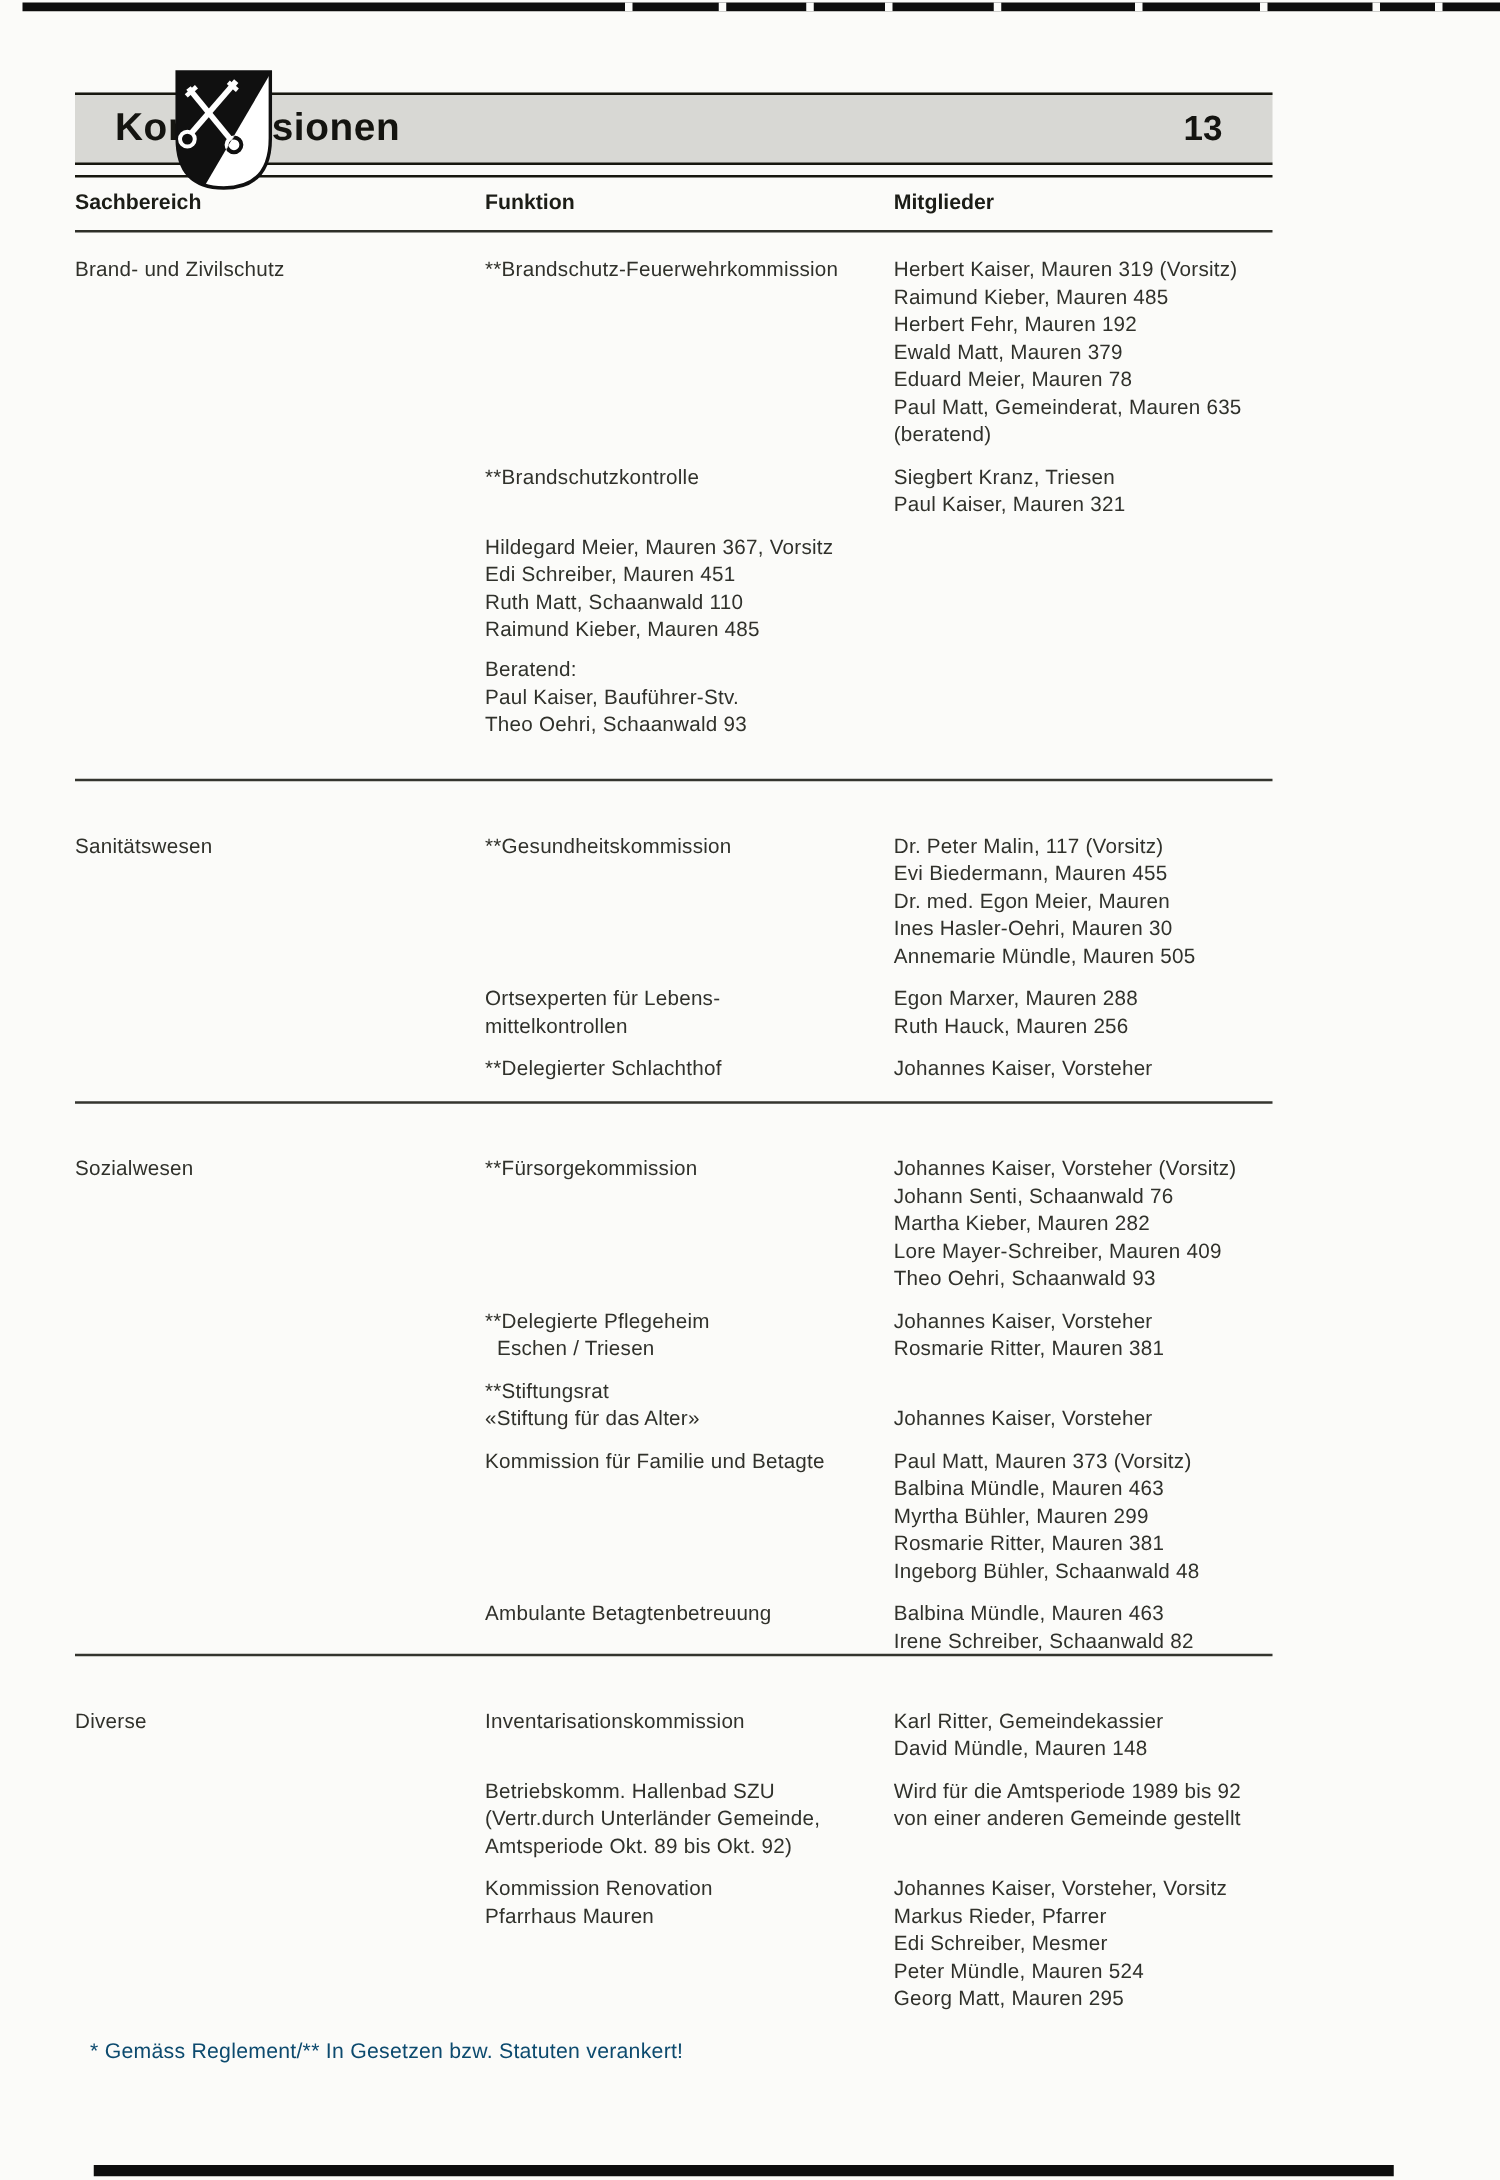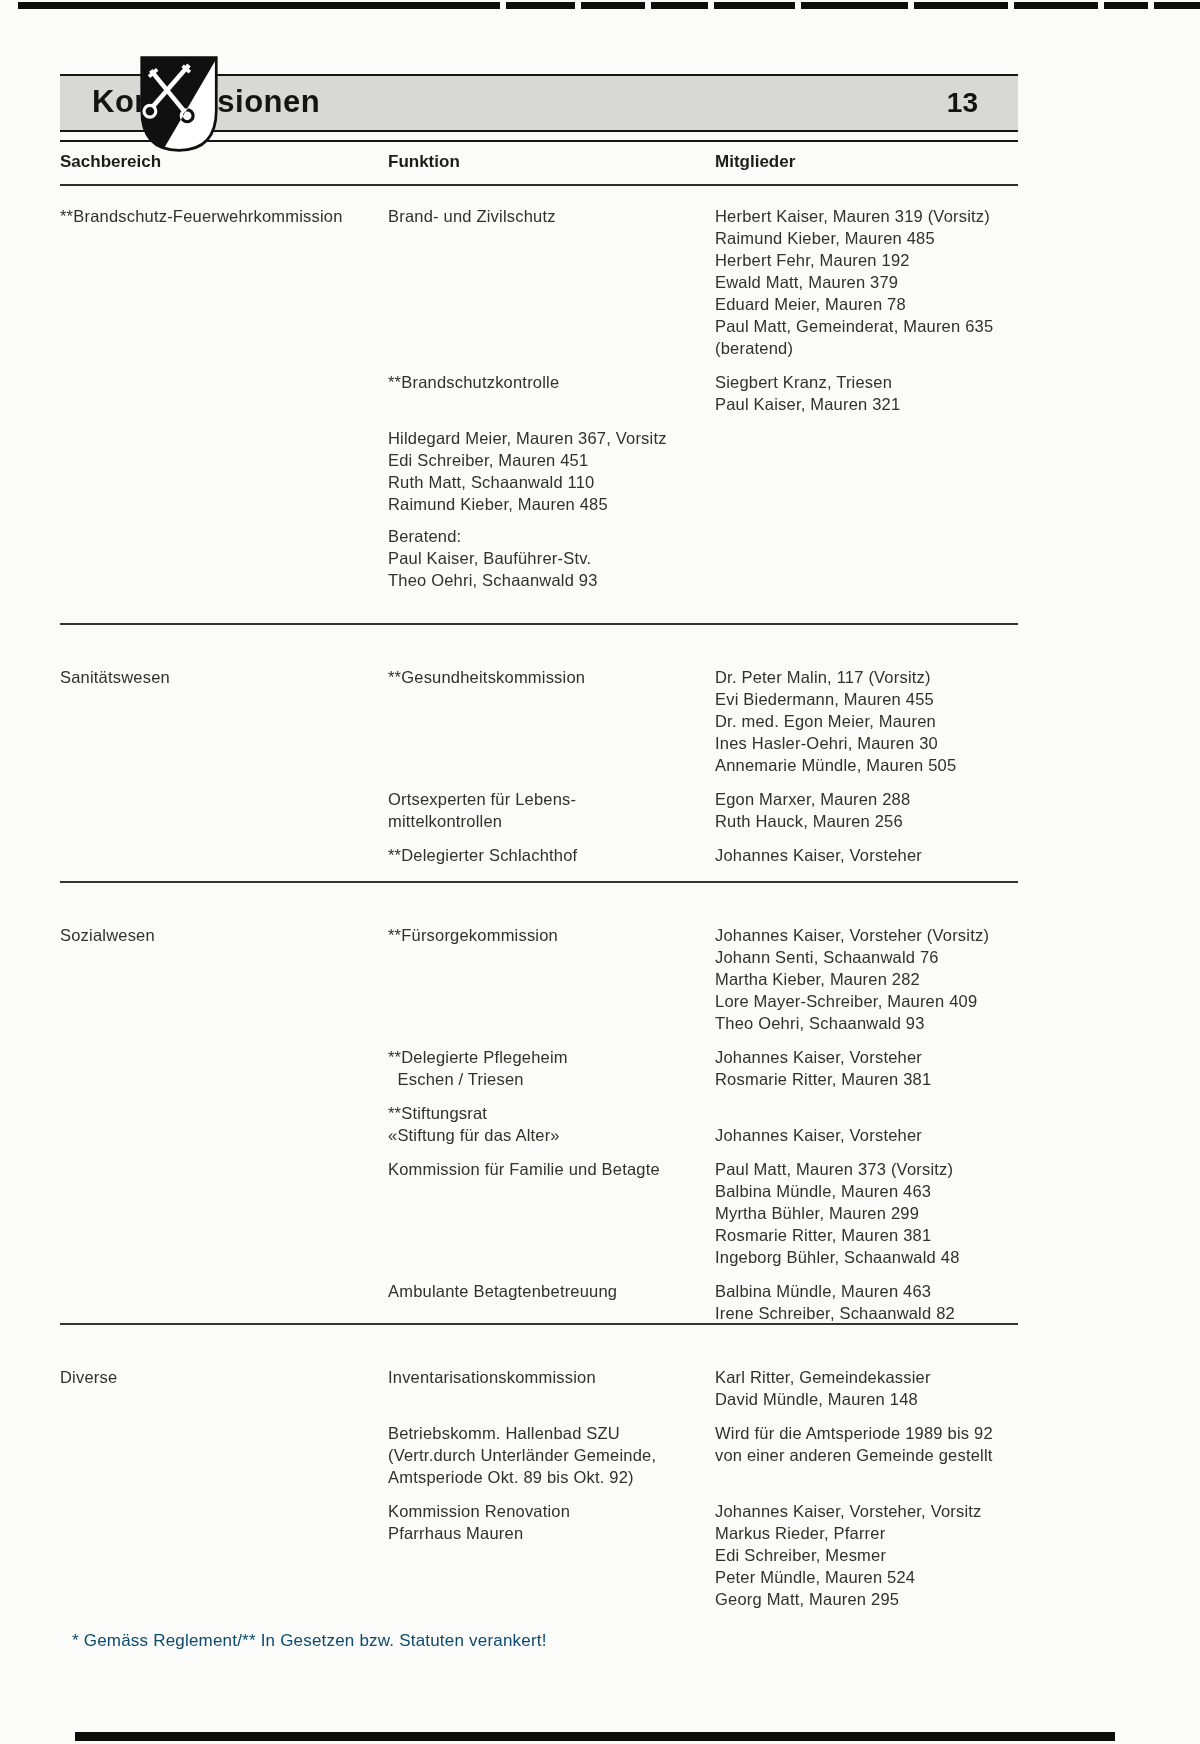--- a/index.html
+++ b/index.html
@@ -107,24 +107,24 @@
     <div>Sachbereich</div>
     <div>Funktion</div>
     <div>Mitglieder</div>
   </div>
   <div class="headrule"></div>
 
   <div id="sections-host">
       <div class="section" style="top: 205px;">
         <div class="entry">
           <div class="cell">
+            <div class="ln">Brand- und Zivilschutz</div>
+          </div>
+          <div class="cell">
             <div class="ln">**Brandschutz-Feuerwehrkommission</div>
-          </div>
-          <div class="cell">
-            <div class="ln">Brand- und Zivilschutz</div>
           </div>
           <div class="cell">
             <div class="para">
               <div class="ln">Herbert Kaiser, Mauren 319 (Vorsitz)</div>
               <div class="ln">Raimund Kieber, Mauren 485</div>
               <div class="ln">Herbert Fehr, Mauren 192</div>
               <div class="ln">Ewald Matt, Mauren 379</div>
               <div class="ln">Eduard Meier, Mauren 78</div>
               <div class="ln">Paul Matt, Gemeinderat, Mauren 635</div>
               <div class="ln">(beratend)</div>

